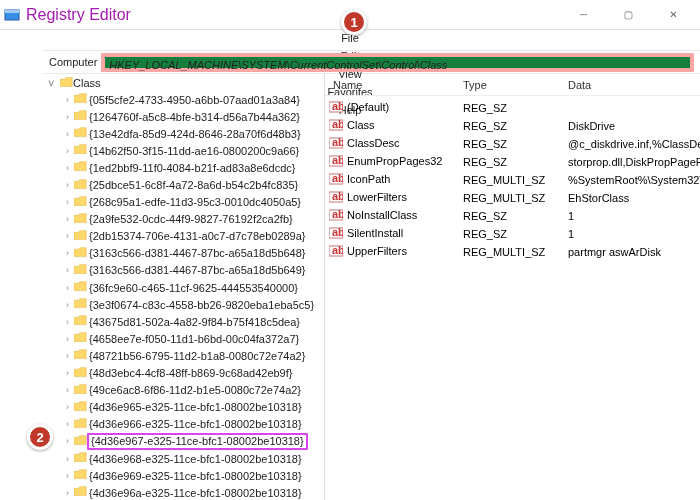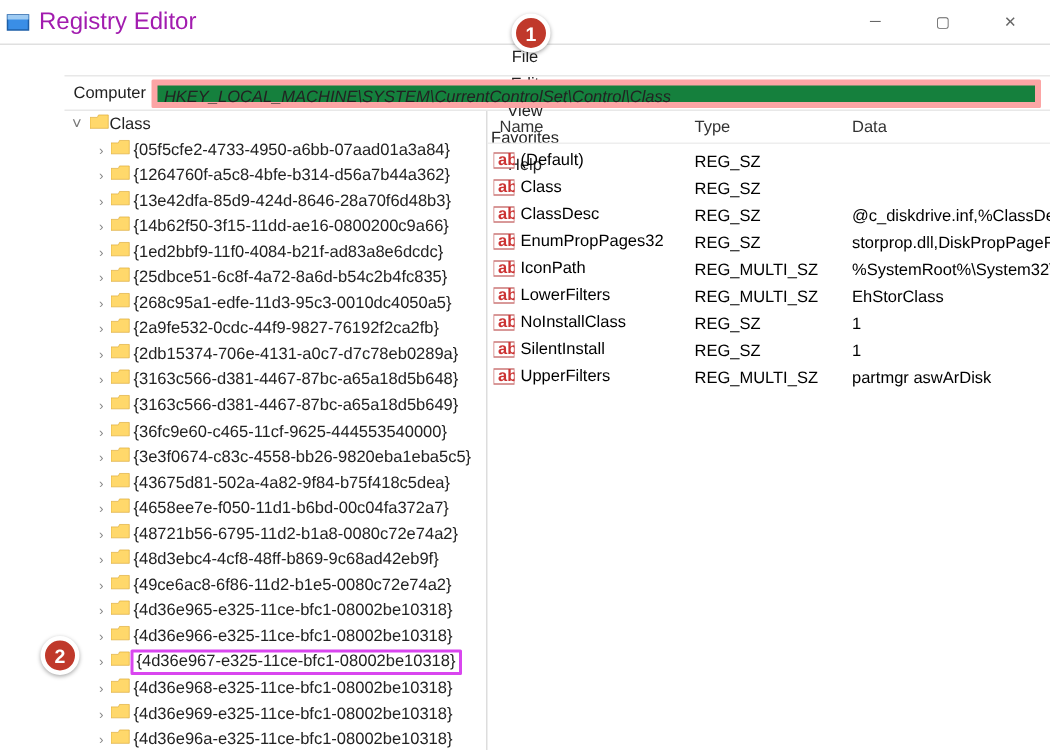--- a/index.html
+++ b/index.html
@@ -271,20 +271,21 @@
           <div class="c-name">
             <span class="valicon">
               <svg width="14" height="14">
                 <rect x="0" y="2" width="14" height="10" fill="#fff" stroke="#c77" stroke-width="1"></rect>
                 <text x="3" y="10" font-size="7" fill="#c33" font-weight="bold">ab</text>
               </svg>
             </span>
             <span>Class</span>
           </div>
           <div class="c-type">REG_SZ</div>
+          <div class="c-data">DiskDrive</div>
         </div>
         <div class="row">
           <div class="c-name">
             <span class="valicon">
               <svg width="14" height="14">
                 <rect x="0" y="2" width="14" height="10" fill="#fff" stroke="#c77" stroke-width="1"></rect>
                 <text x="3" y="10" font-size="7" fill="#c33" font-weight="bold">ab</text>
               </svg>
             </span>
             <span>ClassDesc</span>

